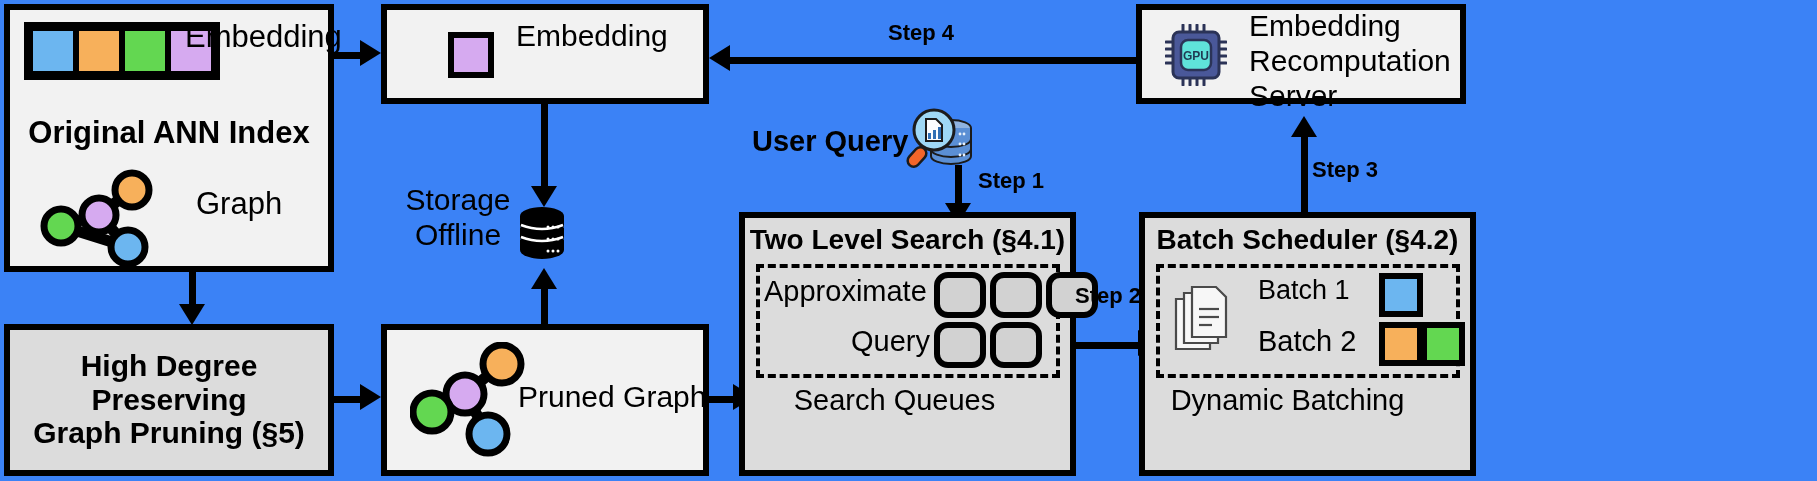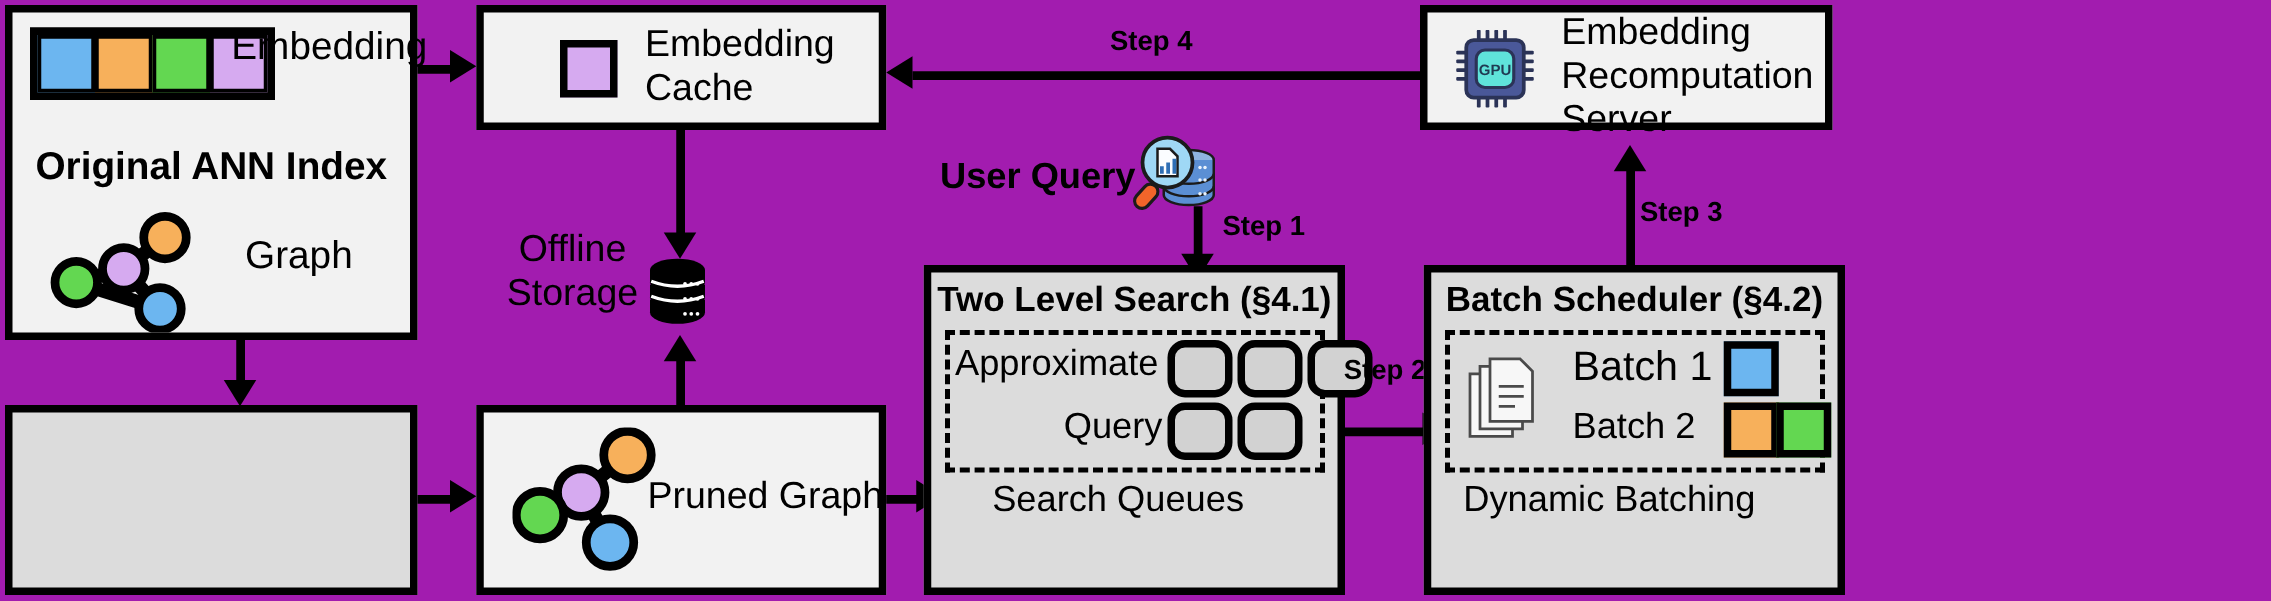--- a/index.html
+++ b/index.html
@@ -1,17 +1,17 @@
 <!DOCTYPE html>
 <html><head>
 <meta charset="utf-8">
 <style>
   html,body{margin:0;padding:0;background:#ffffff;}
   body{font-family:"Liberation Sans",sans-serif;}
-  #stage{position:relative;width:1817px;height:481px;background:#a21caf;overflow:hidden;}
+  #stage{position:relative;width:1817px;height:481px;background:#3b82f6;overflow:hidden;}
 
   .box{position:absolute;box-sizing:border-box;border:6px solid #000;background:#f2f2f2;}
   .box.gray{background:#dcdcdc;}
 
   .ttl{position:absolute;color:#000;font-weight:400;line-height:1.12;}
   .bold{font-weight:700;}
   .ctr{text-align:center;}
 
   
   .ln{position:absolute;background:#000;}
@@ -69,40 +69,43 @@
     <circle cx="25" cy="58" r="17" fill="#63d751" stroke="#000" stroke-width="7"></circle>
     <circle cx="92" cy="79" r="17" fill="#6cb6f0" stroke="#000" stroke-width="7"></circle>
   </svg>
 
   <div class="ttl" style="left:196px;top:187px;font-size:31px;">Graph</div>
 
   <div class="ln vline" style="left:189px;top:272px;height:34px;"></div>
   <div class="arrow ar-down" style="left:179px;top:304px;"></div>
 
   <div class="box gray" style="left:4px;top:324px;width:330px;height:152px;"></div>
+  <div class="ttl bold ctr" style="left:10px;top:349px;width:318px;font-size:30px;">
+    <div>High Degree Preserving</div>
+    <div>Graph Pruning (§5)</div>
+  </div>
 
   <div class="ln hline" style="left:334px;top:396px;width:28px;"></div>
   <div class="arrow ar-right" style="left:360px;top:384px;"></div>
 
   <div class="ln hline" style="left:334px;top:52px;width:28px;"></div>
   <div class="arrow ar-right" style="left:360px;top:40px;"></div>
 
   <div class="box" style="left:381px;top:4px;width:328px;height:100px;"></div>
   <div class="sqbox" style="left:448px;top:32px;width:46px;height:46px;background:#d6aaf0;"></div>
   <div class="ttl" style="left:516px;top:18px;font-size:30px;line-height:1.18;">
     <div>Embedding</div>
-    <div>Cache</div>
   </div>
 
   <div class="ln vline" style="left:541px;top:104px;height:84px;"></div>
   <div class="arrow ar-down" style="left:531px;top:186px;"></div>
 
   <div class="ttl ctr" style="left:398px;top:182px;width:120px;font-size:30px;line-height:1.18;">
+    <div>Storage</div>
     <div>Offline</div>
-    <div>Storage</div>
   </div>
   <svg class="ic" style="left:518px;top:206px;" width="48" height="54" viewBox="0 0 48 54">
     <g fill="#000">
       <ellipse cx="24" cy="10" rx="22" ry="9"></ellipse>
       <rect x="2" y="10" width="44" height="10"></rect>
       <ellipse cx="24" cy="20" rx="22" ry="9" fill="#000"></ellipse>
       <rect x="2" y="22" width="44" height="10"></rect>
       <ellipse cx="24" cy="32" rx="22" ry="9"></ellipse>
       <rect x="2" y="34" width="44" height="10"></rect>
       <ellipse cx="24" cy="44" rx="22" ry="9"></ellipse>
@@ -209,21 +212,21 @@
       <path d="M12 8 h24 l10 10 v40 h-34 z"></path>
       <path d="M20 2 h24 l10 10 v40 h-34 z"></path>
     </g>
     <g stroke="#4a4a4a" stroke-width="2.2">
       <line x1="27" y1="24" x2="47" y2="24"></line>
       <line x1="27" y1="32" x2="47" y2="32"></line>
       <line x1="27" y1="40" x2="40" y2="40"></line>
     </g>
   </svg>
 
-  <div class="ttl" style="left:1258px;top:275px;font-size:33px;">Batch 1</div>
+  <div class="ttl" style="left:1258px;top:275px;font-size:27px;">Batch 1</div>
   <div class="sqbox" style="left:1379px;top:273px;width:44px;height:44px;background:#6cb6f0;"></div>
 
   <div class="ttl" style="left:1258px;top:325px;font-size:29px;">Batch 2</div>
   <div class="sqbox" style="left:1379px;top:322px;width:44px;height:44px;background:#f7b05b;"></div>
   <div class="sqbox" style="left:1421px;top:322px;width:44px;height:44px;background:#63d751;"></div>
 
   <div class="ttl ctr" style="left:1145px;top:384px;width:285px;font-size:29px;">Dynamic Batching</div>
 
   <div class="ln vline" style="left:1301px;top:135px;height:78px;"></div>
   <div class="arrow ar-up" style="left:1291px;top:116px;"></div>

